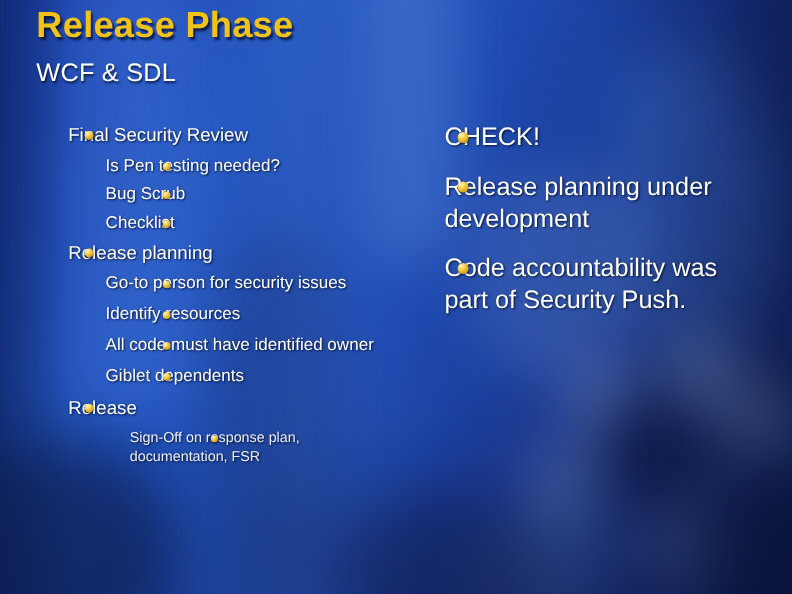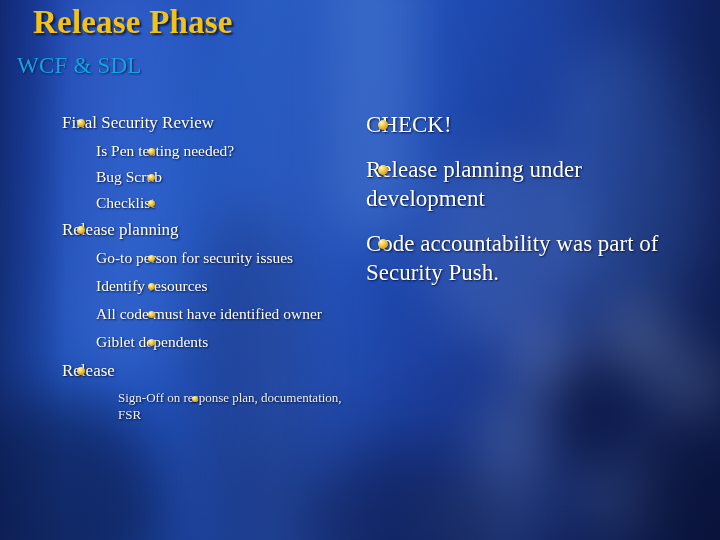--- a/index.html
+++ b/index.html
@@ -6,21 +6,21 @@
   html, body {
     margin: 0;
     padding: 0;
     background: #000;
   }
   #slide {
     position: relative;
     width: 720px;
     height: 540px;
     overflow: hidden;
-    font-family: Liberation Serif, serif;
+    font-family: Liberation Sans, sans-serif;
     background-color: #15389c;
   }
 
   
   .bg-base {
     position: absolute;
     inset: 0;
     background:
       linear-gradient(118deg,
         #1b3faa 0%,
@@ -92,24 +92,24 @@
     top: 4px;
     font-size: 33px;
     font-weight: bold;
     color: #f2c316;
     letter-spacing: 0.2px;
     text-shadow: 2px 2px 2px rgba(3,10,40,0.75);
     white-space: nowrap;
   }
   #subtitle {
     position: absolute;
-    left: 17px;
+    left: 33px;
     top: 53px;
     font-size: 23px;
-    color: #0ea5e9;
+    color: #ffffff;
     letter-spacing: 0.2px;
     text-shadow: 1px 1px 2px rgba(3,10,40,0.75);
     white-space: nowrap;
   }
 
   .column { position: absolute; }
   #left-column  { left: 22px;  top: 112px; width: 330px; }
   #right-column { left: 366px; top: 110px; width: 330px; }
 
   .bullet-row {
@@ -143,21 +143,21 @@
   .lv2 .bullet-text { font-size: 15.5px; line-height: 20px; }
 
   .lv3 { margin-left: 96px; }
   .lv3 .bullet-dot { left: 74px;  top: 7px;  width: 6px;  height: 6px; }
   .lv3 .bullet-text { font-size: 13px; line-height: 17px; color: #ebeff7; }
 
   .left-item { margin-bottom: 8px; }
   .left-item.tight { margin-bottom: 6px; }
 
   
-  .rv1 { margin-bottom: 16px; }
+  .rv1 { margin-left: 38px; margin-bottom: 16px; }
   .rv1 .bullet-dot { left: 12px; top: 10px; width: 10px; height: 10px; }
   .rv1 .bullet-text { font-size: 23px; line-height: 29px; }
 </style>
 </head>
 <body>
 
 <div id="slide">
 
   <div class="bg-base"></div>
   <div class="blobs">

